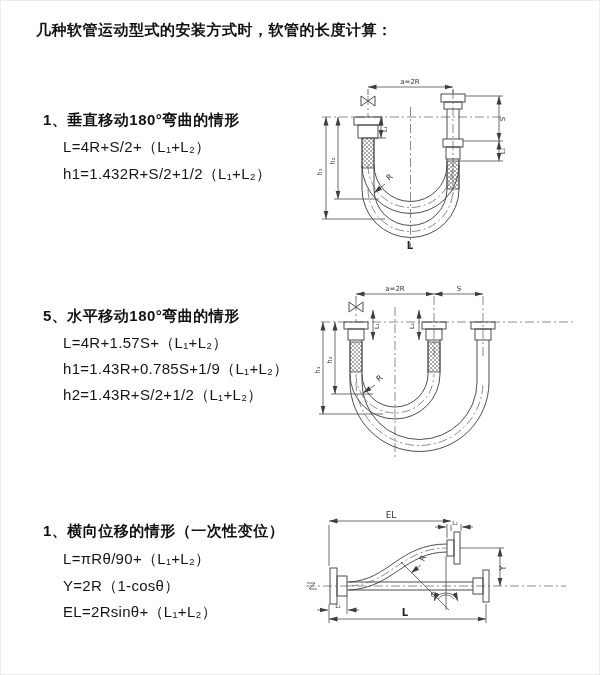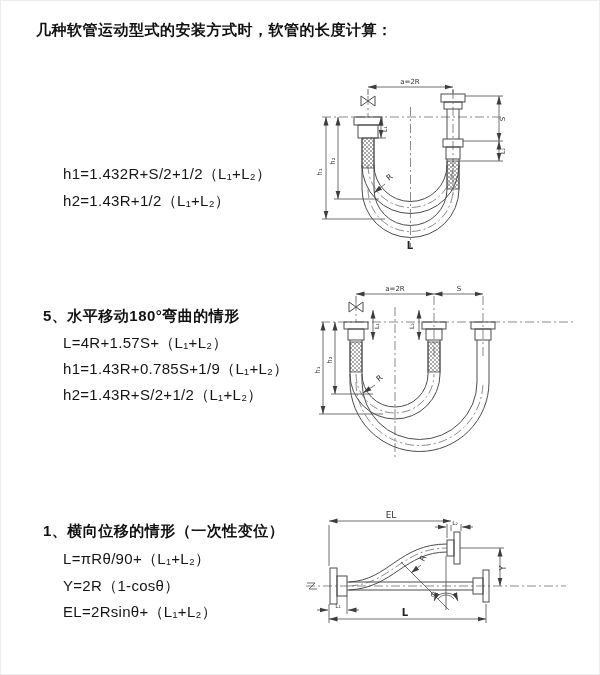--- a/index.html
+++ b/index.html
@@ -20,22 +20,23 @@
   text.tlb{font-family:"DejaVu Sans",sans-serif;font-size:10px;fill:#222;font-weight:700;}
   text.tr{font-family:"DejaVu Sans",sans-serif;font-size:8px;fill:#333;}
 </style>
 </head>
 <body>
 
 <div class="page">
 
   <div class="doc-title">几种软管运动型式的安装方式时，软管的长度计算：</div>
 
+  <div class="sec-heading" style="left:42px;top:110px">1、垂直移动180°弯曲的情形</div>
+  <div class="formula" style="left:62px;top:137px">L=4R+S/2+（L₁+L₂）</div>
   <div class="formula" style="left:62px;top:164px">h1=1.432R+S/2+1/2（L₁+L₂）</div>
-  <div class="formula" style="left:62px;top:191px">h2=1.43R+1/2（L₁+L₂）</div>
 
   <div class="sec-heading" style="left:42px;top:306px">5、水平移动180°弯曲的情形</div>
   <div class="formula" style="left:62px;top:333px">L=4R+1.57S+（L₁+L₂）</div>
   <div class="formula" style="left:62px;top:359px">h1=1.43R+0.785S+1/9（L₁+L₂）</div>
   <div class="formula" style="left:62px;top:385px">h2=1.43R+S/2+1/2（L₁+L₂）</div>
 
   <div class="sec-heading" style="left:42px;top:521px">1、横向位移的情形（一次性变位）</div>
   <div class="formula" style="left:62px;top:549px">L=πRθ/90+（L₁+L₂）</div>
   <div class="formula" style="left:62px;top:576px">Y=2R（1-cosθ）</div>
   <div class="formula" style="left:62px;top:602px">EL=2Rsinθ+（L₁+L₂）</div>

